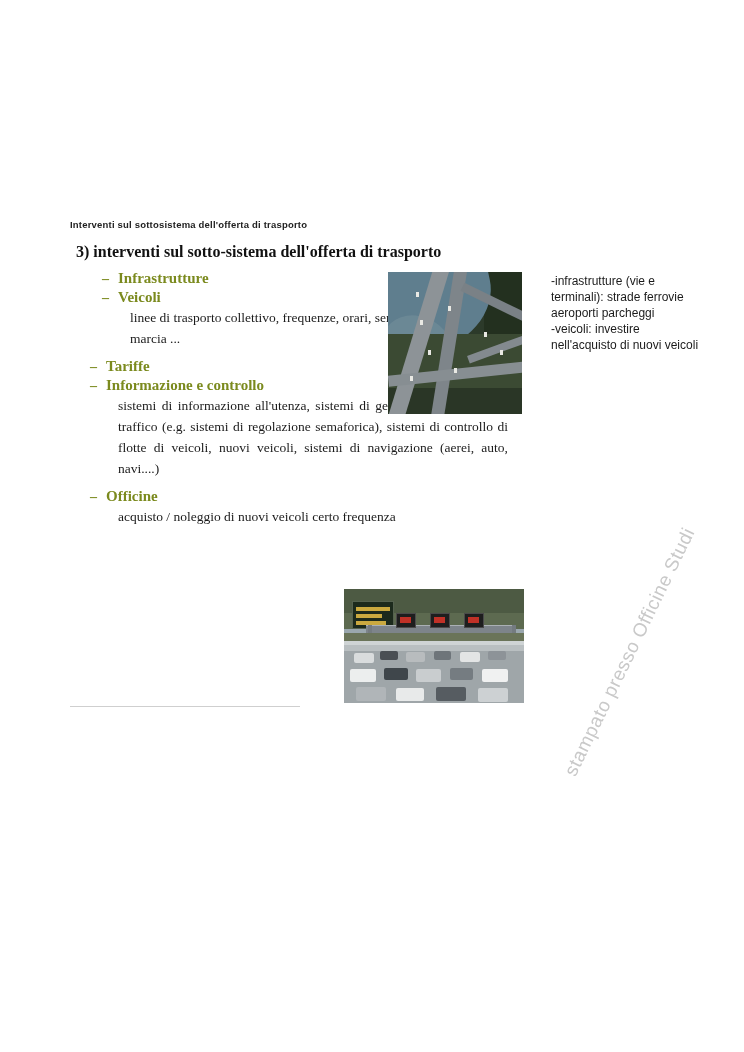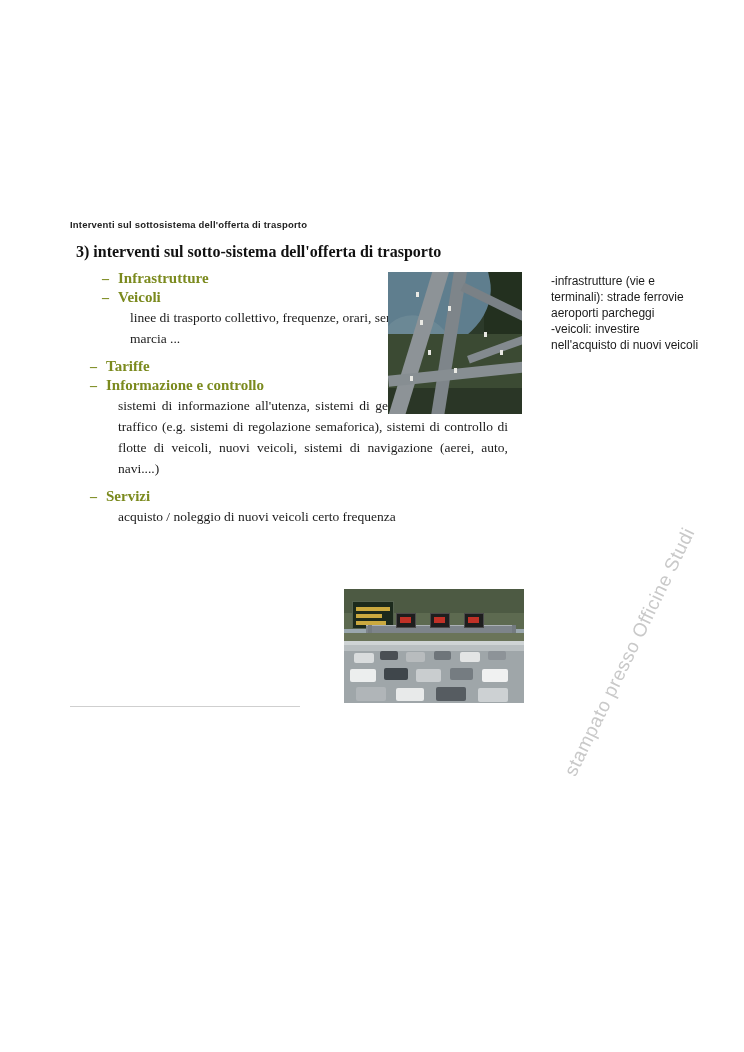--- a/index.html
+++ b/index.html
@@ -247,21 +247,21 @@
       <div class="bullet-head">
         <span class="dash">–</span>
         <span>Informazione e controllo</span>
       </div>
       <div class="bullet-body wide justify">sistemi di informazione all'utenza, sistemi di gestione e controllo del traffico (e.g. sistemi di regolazione semaforica), sistemi  di controllo di flotte di veicoli, nuovi veicoli, sistemi di navigazione (aerei, auto, navi....)</div>
     </div>
 
     <div class="bullet-block b-veicoli">
       <div class="bullet-head">
         <span class="dash">–</span>
-        <span>Servizi</span>
+        <span>Officine</span>
       </div>
       <div class="bullet-body">
         <span>acquisto / noleggio di nuovi veicoli</span>
         <span>certo frequenza</span>
       </div>
     </div>
 
   </div>
 
   <div class="hr-thin"></div>

